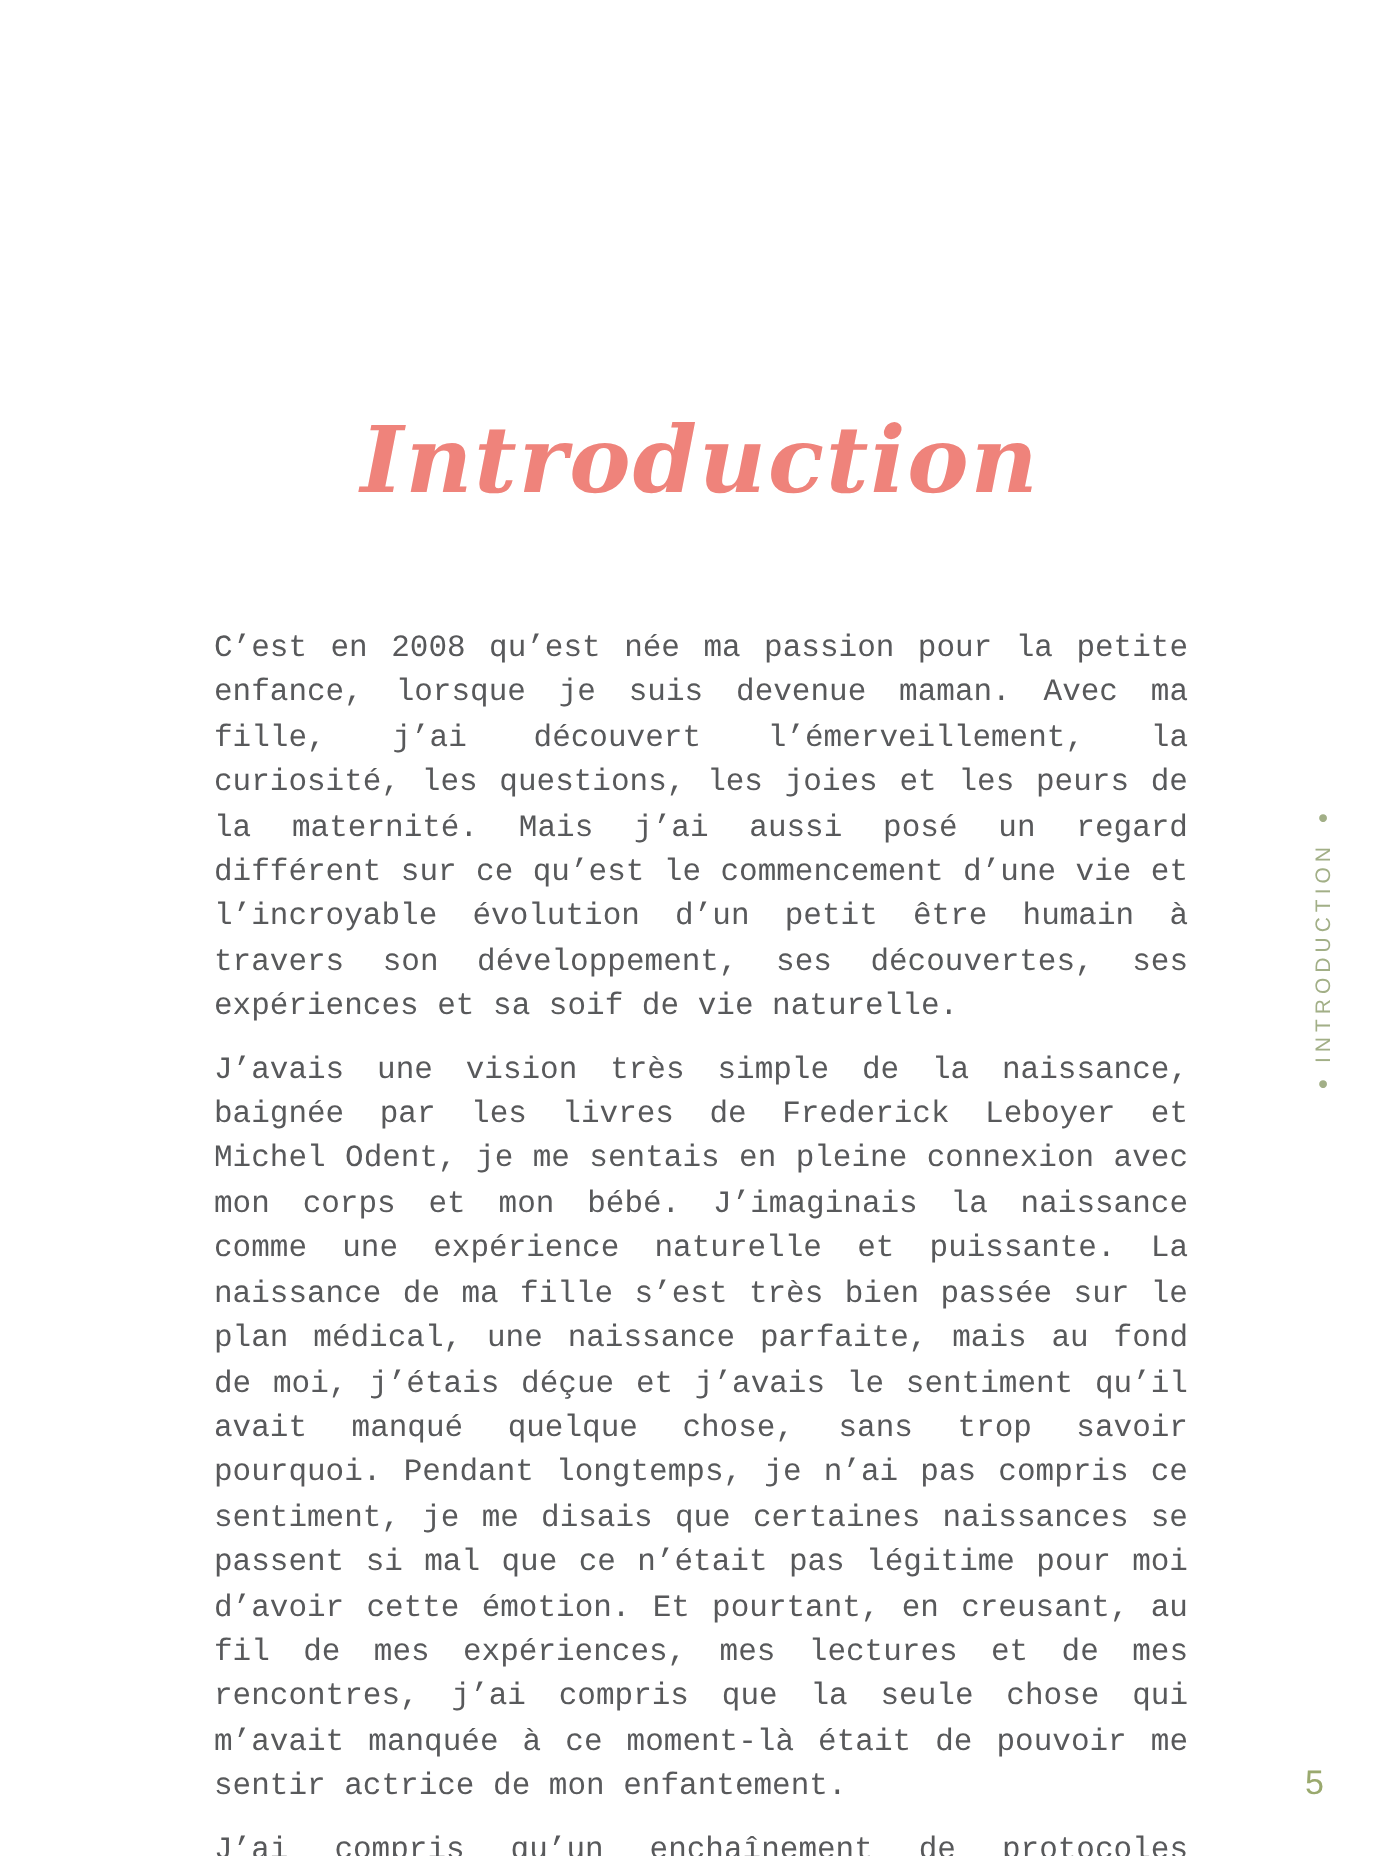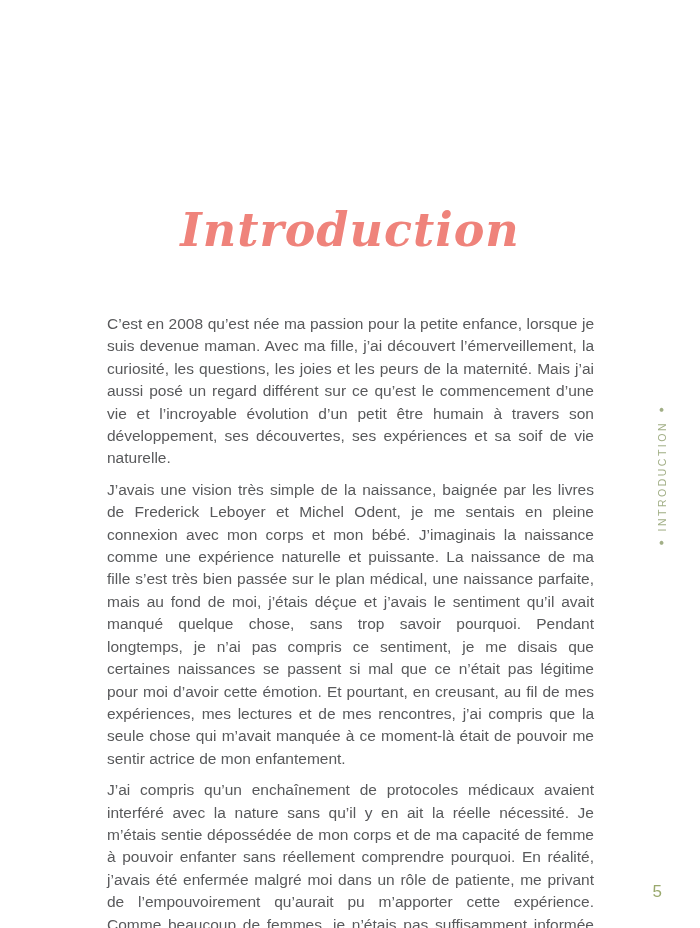--- a/index.html
+++ b/index.html
@@ -39,20 +39,21 @@
     top: 313px;
     left: 107px;
     width: 487px;
     color: var(--body-color);
     font-size: 15.5px;
     line-height: 22.4px;
     text-align: justify;
   }
   .body-text p {
     margin-bottom: 9px;
+    font-family: Liberation Mono, monospace;
   }
   .sidebar {
     position: absolute;
     right: 32px;
     top: 405px;
     height: 130px;
     display: flex;
     flex-direction: column;
     align-items: center;
     color: var(--sidebar-green);

